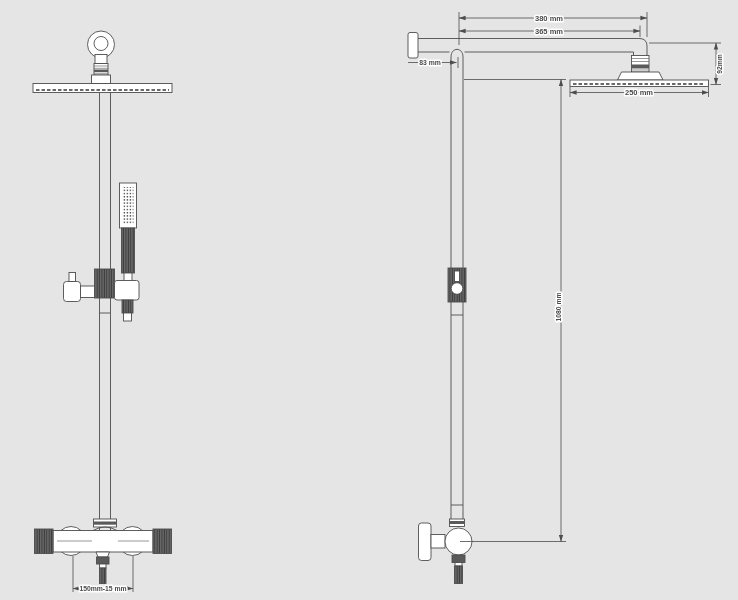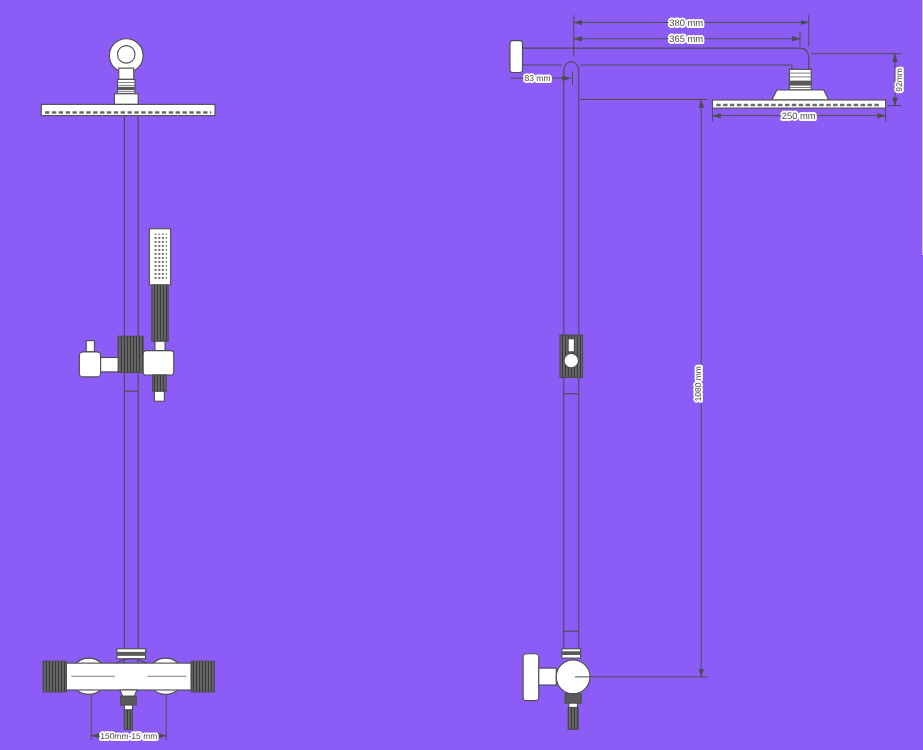--- a/index.html
+++ b/index.html
@@ -1,19 +1,20 @@
 <!DOCTYPE html>
 <html><head>
 <meta charset="utf-8">
 <style>
   html, body { margin: 0; padding: 0; background: #ffffff; }
   .canvas-wrap {
-    width: 738px; height: 600px; background: #8b5cf6;
+    width: 738px; height: 600px; background: #e5e5e5;
     position: relative; overflow: hidden;
     font-family: "Liberation Sans", sans-serif;
+    font-weight: bold;
   }
   svg { display: block; }
   .ln   { stroke: #4d4d4d; stroke-width: 0.9; fill: none; }
   .part { stroke: #4d4d4d; stroke-width: 0.9; fill: #ffffff; }
   .dark { stroke: #4d4d4d; stroke-width: 0.9; }
   .thin { stroke: #6a6a6a; stroke-width: 0.7; fill: none; }
   .dim-line { stroke: #4d4d4d; stroke-width: 0.8; fill: none; }
   .dim {
     font-family: "Liberation Sans", sans-serif;
     font-size: 7.5px; fill: #4a4a4a;

